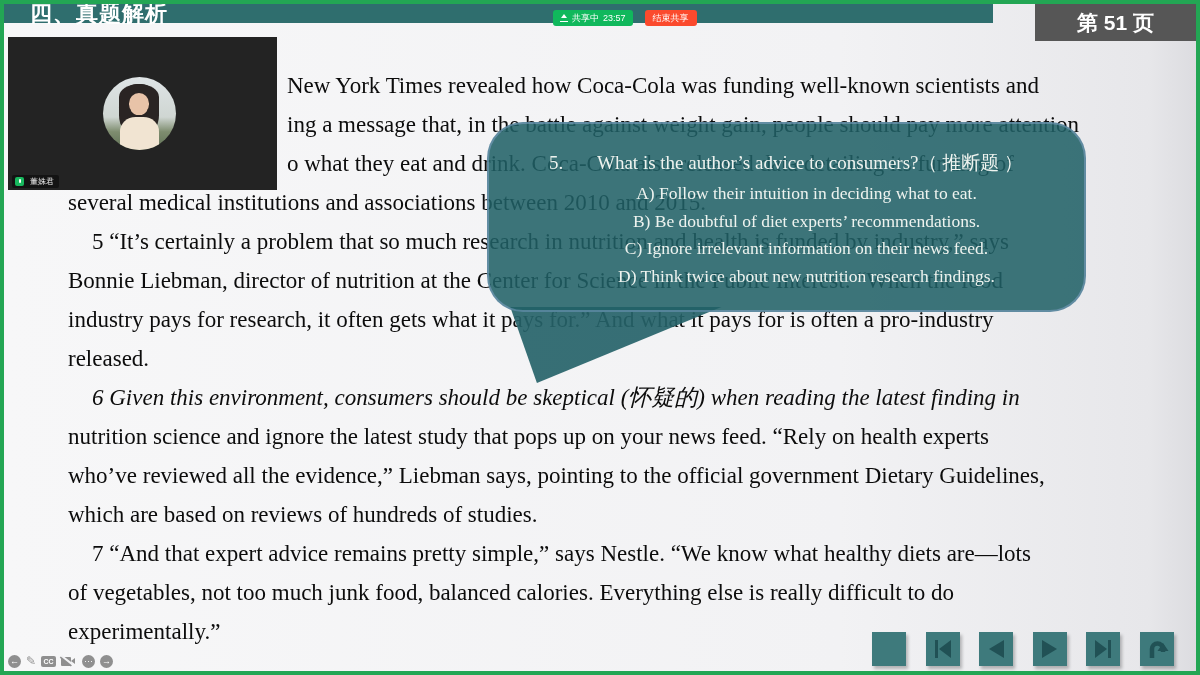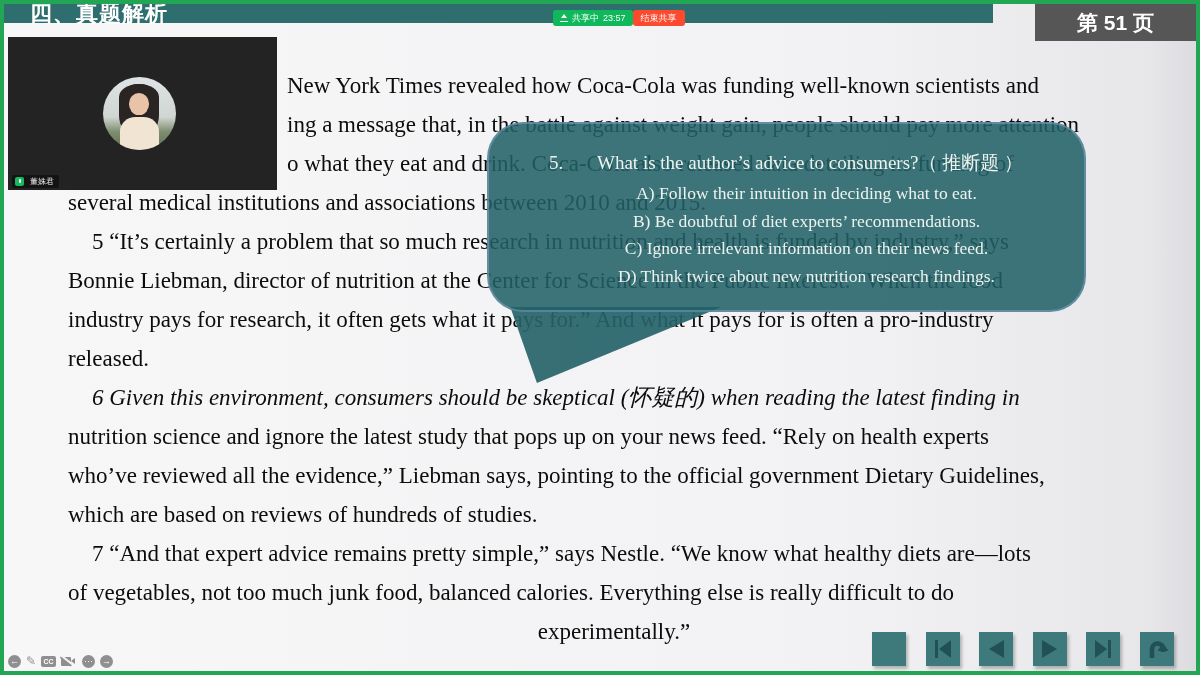--- a/index.html
+++ b/index.html
@@ -6,21 +6,21 @@
   html,body { width:1200px; height:675px; overflow:hidden; font-family:"Liberation Serif", serif; }
   .frame { position:relative; width:1200px; height:675px; background:#23a654; }
   .screen { position:absolute; left:4px; top:4px; right:4px; bottom:4px;
             background:linear-gradient(90deg,#f7f7f8 0%,#f2f2f4 70%,#e7e7ea 96%,#dcdce0 100%); overflow:hidden; }
 
   
   .header { position:absolute; left:0; top:0; width:989px; height:19px; background:#2f6e6e;
             display:flex; align-items:center; }
   .header .title { color:#fff; font-family:"Liberation Sans", sans-serif; font-weight:bold;
                    font-size:22px; padding-left:26px; letter-spacing:1px; }
-  .share-cluster { position:absolute; left:549px; top:6px; display:flex; align-items:center; gap:0;
+  .share-cluster { position:absolute; left:549px; top:6px; display:flex; align-items:center; gap:12px;
                    font-family:"Liberation Sans", sans-serif; }
   .share-pill { display:flex; align-items:center; gap:4px; background:#10b85c; color:#fff;
                 font-size:9px; height:16px; padding:0 7px; border-radius:3px; }
   .up-icon { display:inline-block; width:8px; height:8px; position:relative; }
   .up-icon:before { content:""; position:absolute; left:1px; top:0; border-left:3px solid transparent;
                     border-right:3px solid transparent; border-bottom:4px solid #fff; }
   .up-icon:after { content:""; position:absolute; left:0; bottom:0; width:8px; height:1.5px; background:#fff; }
   .stop-btn { background:#fb4a2d; color:#fff; border:none; font-size:9px; height:16px;
               padding:0 8px; border-radius:3px; font-family:"Liberation Sans", sans-serif; }
   .page-box { position:absolute; right:0; top:0; width:161px; height:37px; background:#565656;
@@ -105,21 +105,21 @@
         <div class="line" style="padding-left: 0px;">nutrition science and ignore the latest study that pops up on your news feed. “Rely on health experts</div>
 
         <div class="line" style="padding-left: 0px; font-family: Liberation Serif, serif;">who’ve reviewed all the evidence,” Liebman says, pointing to the official government Dietary Guidelines,</div>
 
         <div class="line" style="padding-left: 0px;">which are based on reviews of hundreds of studies.</div>
 
         <div class="line" style="padding-left: 24px;">7 “And that expert advice remains pretty simple,” says Nestle. “We know what healthy diets are—lots</div>
 
         <div class="line" style="padding-left: 0px;">of vegetables, not too much junk food, balanced calories. Everything else is really difficult to do</div>
 
-        <div class="line" style="padding-left: 0px; text-align: center;">experimentally.”</div>
+        <div class="line" style="padding-left: 0px;">experimentally.”</div>
       </div>
 
     <div class="bubble-tail"></div>
     <div class="bubble">
       <div class="q-line">
         <span class="q-num">5.</span><span>What is the author’s advice to consumers?（ 推断题 ）</span>
       </div>
       <div>
 
           <div class="opt">A) Follow their intuition in deciding what to eat.</div>

